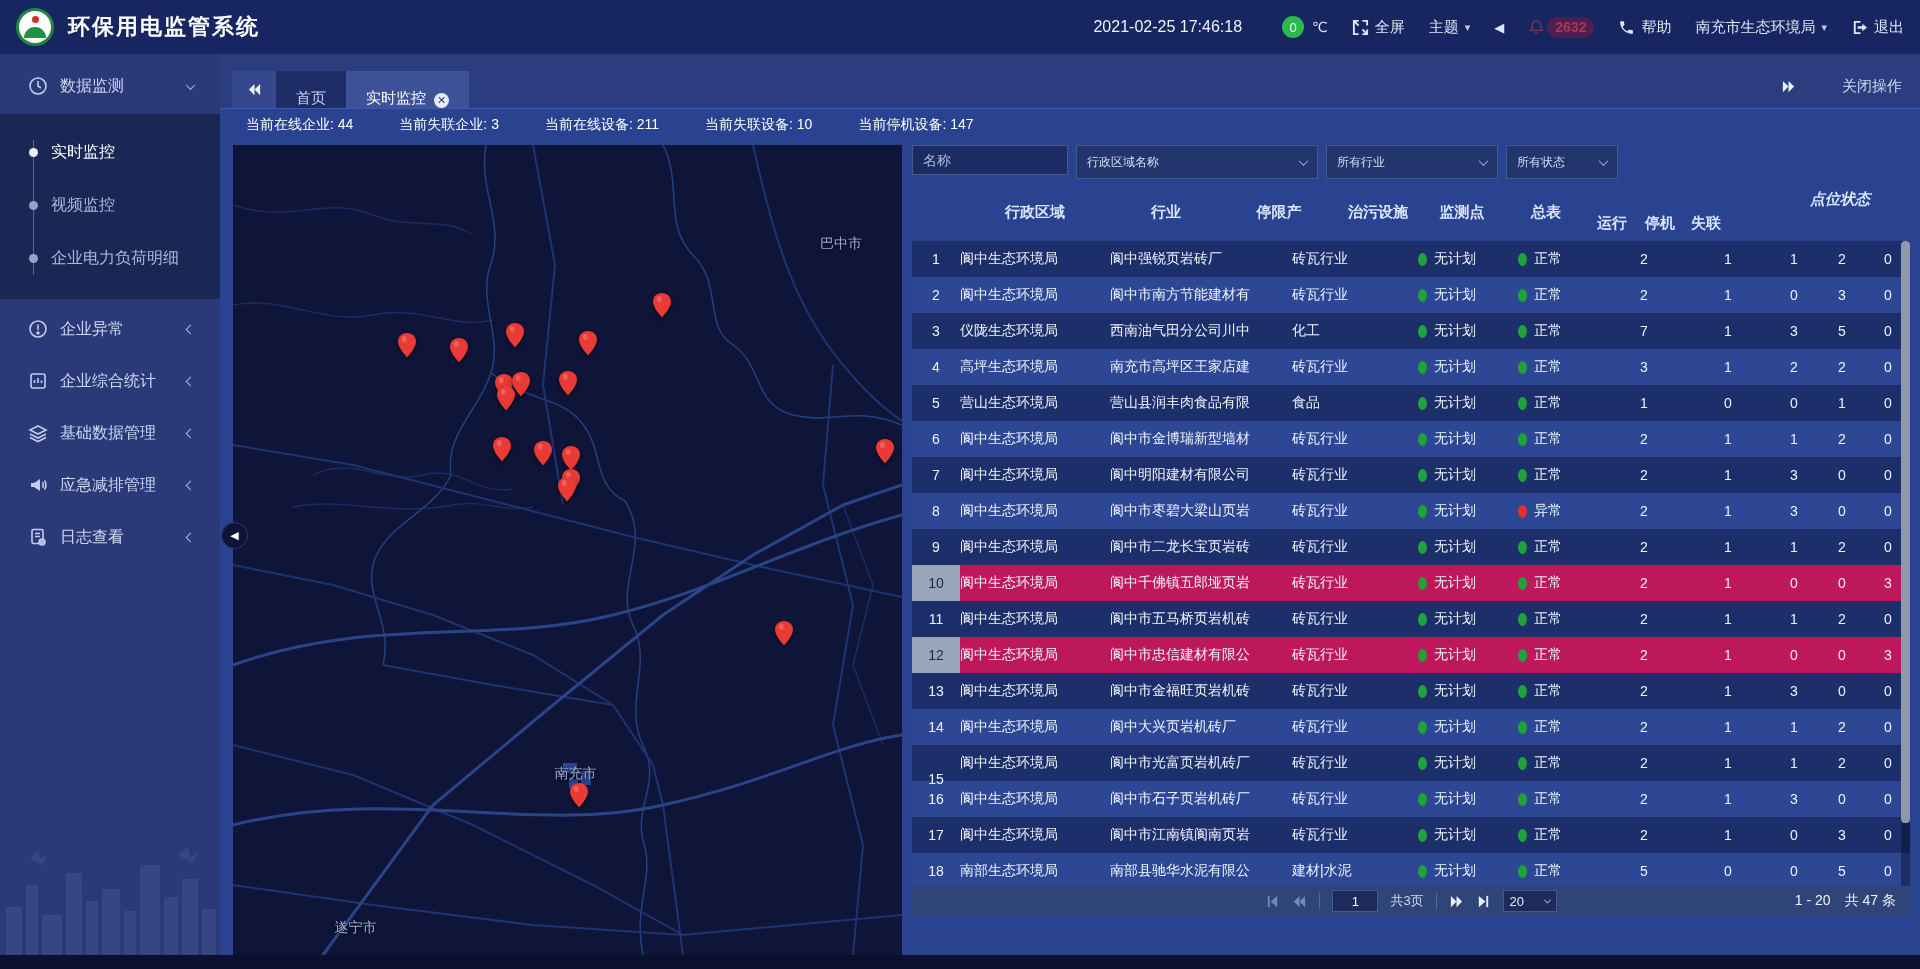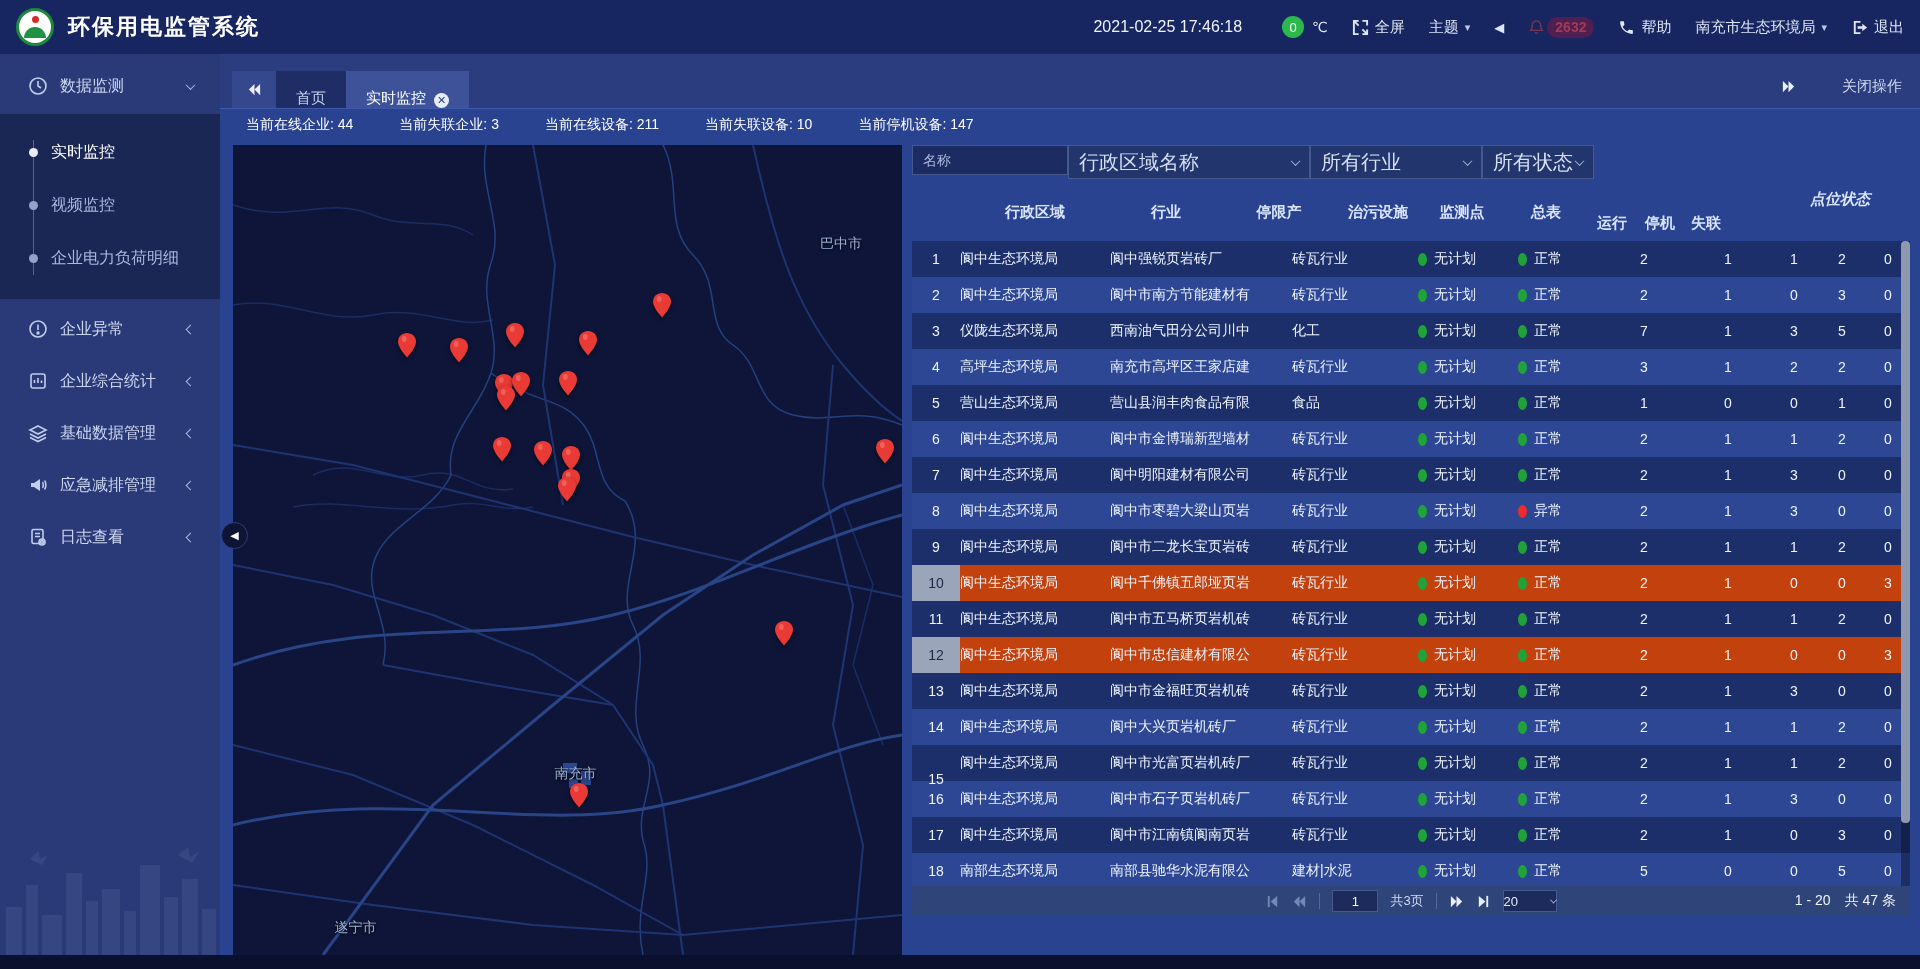--- a/index.html
+++ b/index.html
@@ -58,36 +58,36 @@
 
   
   .map{position:absolute;left:233px;top:145px;width:669px;height:810px;background:#0e1538;overflow:hidden;cursor:grab}
   .map svg.roads{position:absolute;left:0;top:0}
   .city-label{position:absolute;transform:translate(-50%,-50%);color:#9db0d6;font-size:14px;text-shadow:0 1px 3px #000;white-space:nowrap}
   .pin{position:absolute;width:19px;height:25px;transform:translate(-50%,-100%);filter:drop-shadow(0 2px 2px rgba(0,0,0,.5))}
   .collapse-btn{position:absolute;left:221px;top:522px;width:27px;height:27px;border-radius:50%;background:#0d1434;border:1px solid #2c3e76;color:#fff;display:flex;align-items:center;justify-content:center;z-index:25;cursor:pointer;font-size:11px}
 
   
   .panel{position:absolute;left:912px;top:145px;width:998px;z-index:5}
-  .filters{display:flex;gap:0;height:30px}
+  .filters{display:flex;gap:8px;height:30px}
   .f-input{width:156px;height:30px;background:#1c2b61;border:1px solid #44598e;color:#e7edfb;font-size:14px;padding:0 10px;outline:none;font-family:inherit}
   .f-input::placeholder{color:#a9b8db}
-  .f-select{height:30px;background:#23356d;border:1px solid #44598e;color:#d5dff3;font-size:20px;display:flex;align-items:center;justify-content:space-between;padding:16px 10px;cursor:pointer}
+  .f-select{height:30px;background:#23356d;border:1px solid #44598e;color:#d5dff3;font-size:12px;display:flex;align-items:center;justify-content:space-between;padding:16px 10px;cursor:pointer}
   .f-select .chev{border-color:#9fb0d4}
   .w-region-sel{width:242px}.w-ind-sel{width:172px}.w-status-sel{width:112px}
 
   .thead{position:relative;height:58px;margin-top:8px;display:flex;font-weight:bold;color:#d9e5ff;font-size:15px;background:#2a4390}
   .thead .hc{display:flex;align-items:center;justify-content:center;height:58px}
   .thead .hc.sub{align-items:flex-end;padding-bottom:8px}
   .group-label{position:absolute;right:0;width:140px;top:7px;text-align:center;font-style:italic}
   .tbody{position:relative;height:645px;overflow:hidden}
   .trow{display:flex;height:36px;align-items:center;font-size:14px;color:#eef3fc;cursor:pointer}
   .trow.odd{background:#1d2f6b}
   .trow.even{background:#2d4795}
-  .trow.sel{background:#c2410c}
+  .trow.sel{background:#be185d}
   .c{display:flex;align-items:center;height:36px;overflow:hidden;white-space:nowrap}
   .w-num{width:48px;justify-content:center}
   .w-reg{width:150px}
   .w-comp{width:182px}
   .w-ind{width:112px}
   .w-stop{width:100px;padding-left:14px}
   .w-fac{width:98px;padding-left:14px}
   .w-mon{width:84px;justify-content:center}
   .w-tot{width:84px;justify-content:center}
   .w-run{width:48px;justify-content:center}
@@ -99,21 +99,21 @@
   .sdot.ok{background:#1fa338}
   .sdot.alarm{background:#ea2d2d}
   .vscroll-track{position:absolute;right:0;top:0;width:9px;height:100%;background:rgba(10,16,40,.45)}
   .vscroll-thumb{position:absolute;right:0;top:0;width:9px;height:582px;border-radius:4px;background:#8e99b0;cursor:pointer}
 
   .pager{height:30px;background:#2f4478;display:flex;align-items:center;position:relative;font-size:13px;color:#cfd9f2}
   .pager-center{position:absolute;left:0;right:0;display:flex;align-items:center;justify-content:center;gap:12px}
   .pic{width:15px;height:15px;cursor:pointer}
   .pdiv{width:1px;height:16px;background:#55689f}
   .page-input{width:46px;height:22px;background:#1c2a5c;border:1px solid #44598e;color:#fff;text-align:center;font-size:13px;font-family:inherit}
-  .size-select{width:54px;height:22px;background:#1c2a5c;border:1px solid #44598e;color:#e7edfb;display:flex;align-items:center;justify-content:space-between;padding:0 0;cursor:pointer}
+  .size-select{width:54px;height:22px;background:#1c2a5c;border:1px solid #44598e;color:#e7edfb;display:flex;align-items:center;justify-content:space-between;padding:0 6px;cursor:pointer}
   .size-select .chev{width:5px;height:5px}
   .pager-right{position:absolute;right:14px;font-size:14px;color:#f0f4fd;display:flex;gap:14px}
 
   .footer{position:absolute;left:0;top:955px;width:1920px;height:14px;background:#0a102e;z-index:40}
 </style>
 </head>
 <body>
 
 <div class="hdr">
   <div class="logo"></div>

